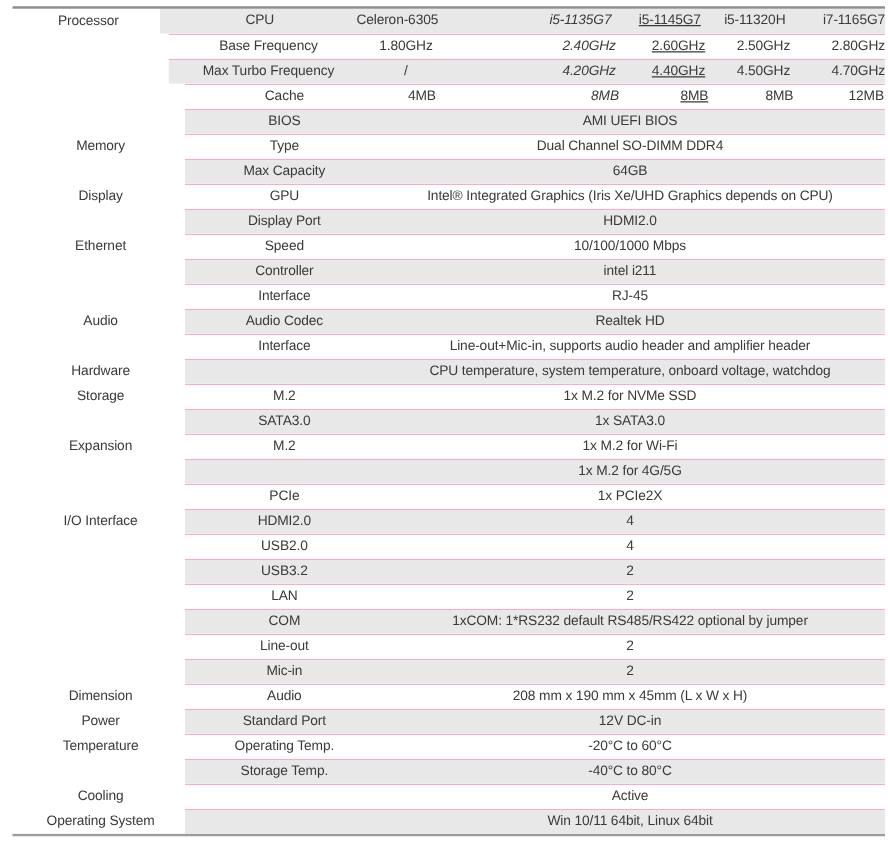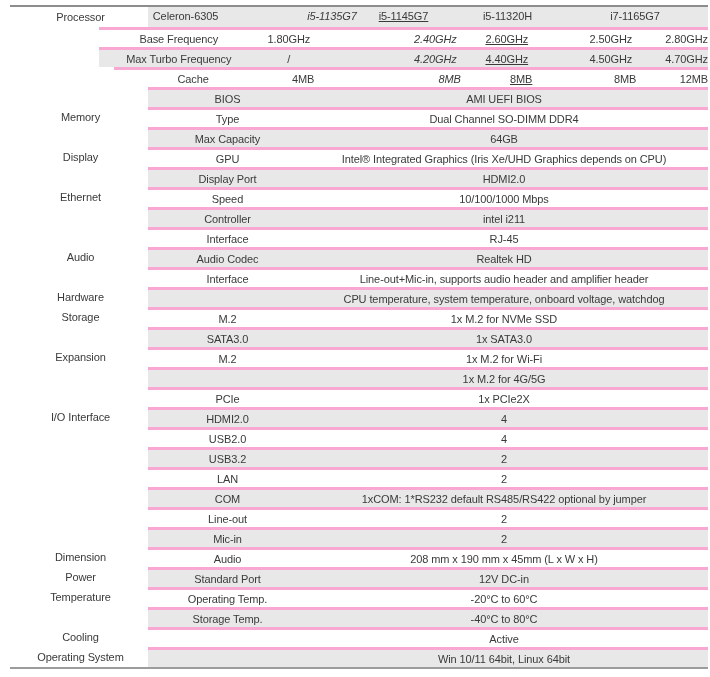--- a/index.html
+++ b/index.html
@@ -32,21 +32,21 @@
     padding-left: 3px;
     box-sizing: border-box;
     line-height: 20px;
     background: #ffffff;
     white-space: nowrap;
   }
   .right {
     flex: 1;
     display: flex;
     box-sizing: border-box;
-    border-top: 3px solid #f9a8d4;
+    border-top: 1px solid #f9a8d4;
     background: #ffffff;
   }
   .row:first-child .right { border-top: none; }
   .row.gray .right { background: #e8e8e8; }
   .attr {
     width: 152px;
     padding-left: 7px;
     box-sizing: border-box;
     line-height: 19px;
     white-space: nowrap;
@@ -55,30 +55,31 @@
     flex: 1;
     line-height: 19px;
     white-space: nowrap;
   }
   .vals.multi { display: flex; }
   .vcell { box-sizing: border-box; white-space: nowrap; }
   .vcell.c0 { width: 75px; }
   .vcell.c1 { width: 73px; margin-top: 44px; }
   .vcell.c2 { width: 72px; font-style: italic; }
   .vcell.c3 { width: 71px; text-decoration: underline; }
-  .vcell.c4 { width: 65px; margin-left: 36px; }
+  .vcell.c4 { width: 65px; }
   .vcell.c5 { flex: 1; margin-left: 22px; }
 </style>
 </head>
 <body>
 
 <div class="spec-table">
     <div class="row gray">
       <div class="cat">Processor</div>
       <div class="right">
+        <div class="attr">CPU</div>
         <div class="vals multi">
           <div class="vcell c0">Celeron-6305</div>
           <div class="vcell c1">i3-1115G4</div>
           <div class="vcell c2">i5-1135G7</div>
           <div class="vcell c3">i5-1145G7</div>
           <div class="vcell c4">i5-11320H</div>
           <div class="vcell c5">i7-1165G7</div>
         </div>
       </div>
     </div>

